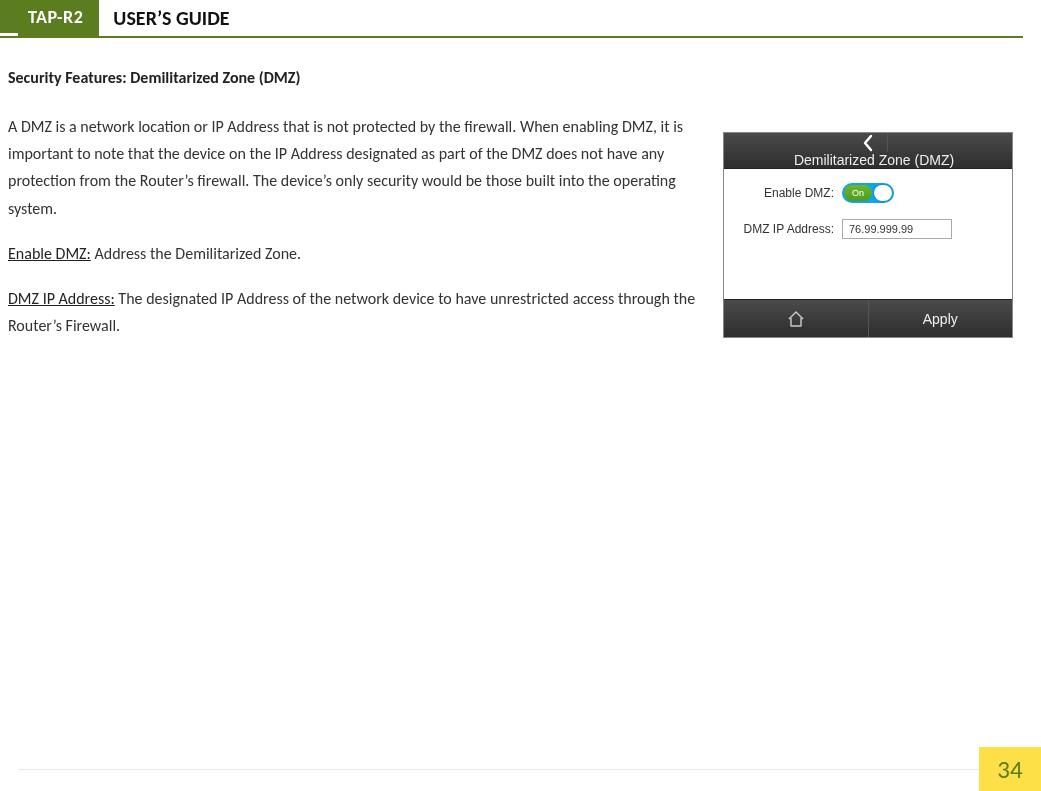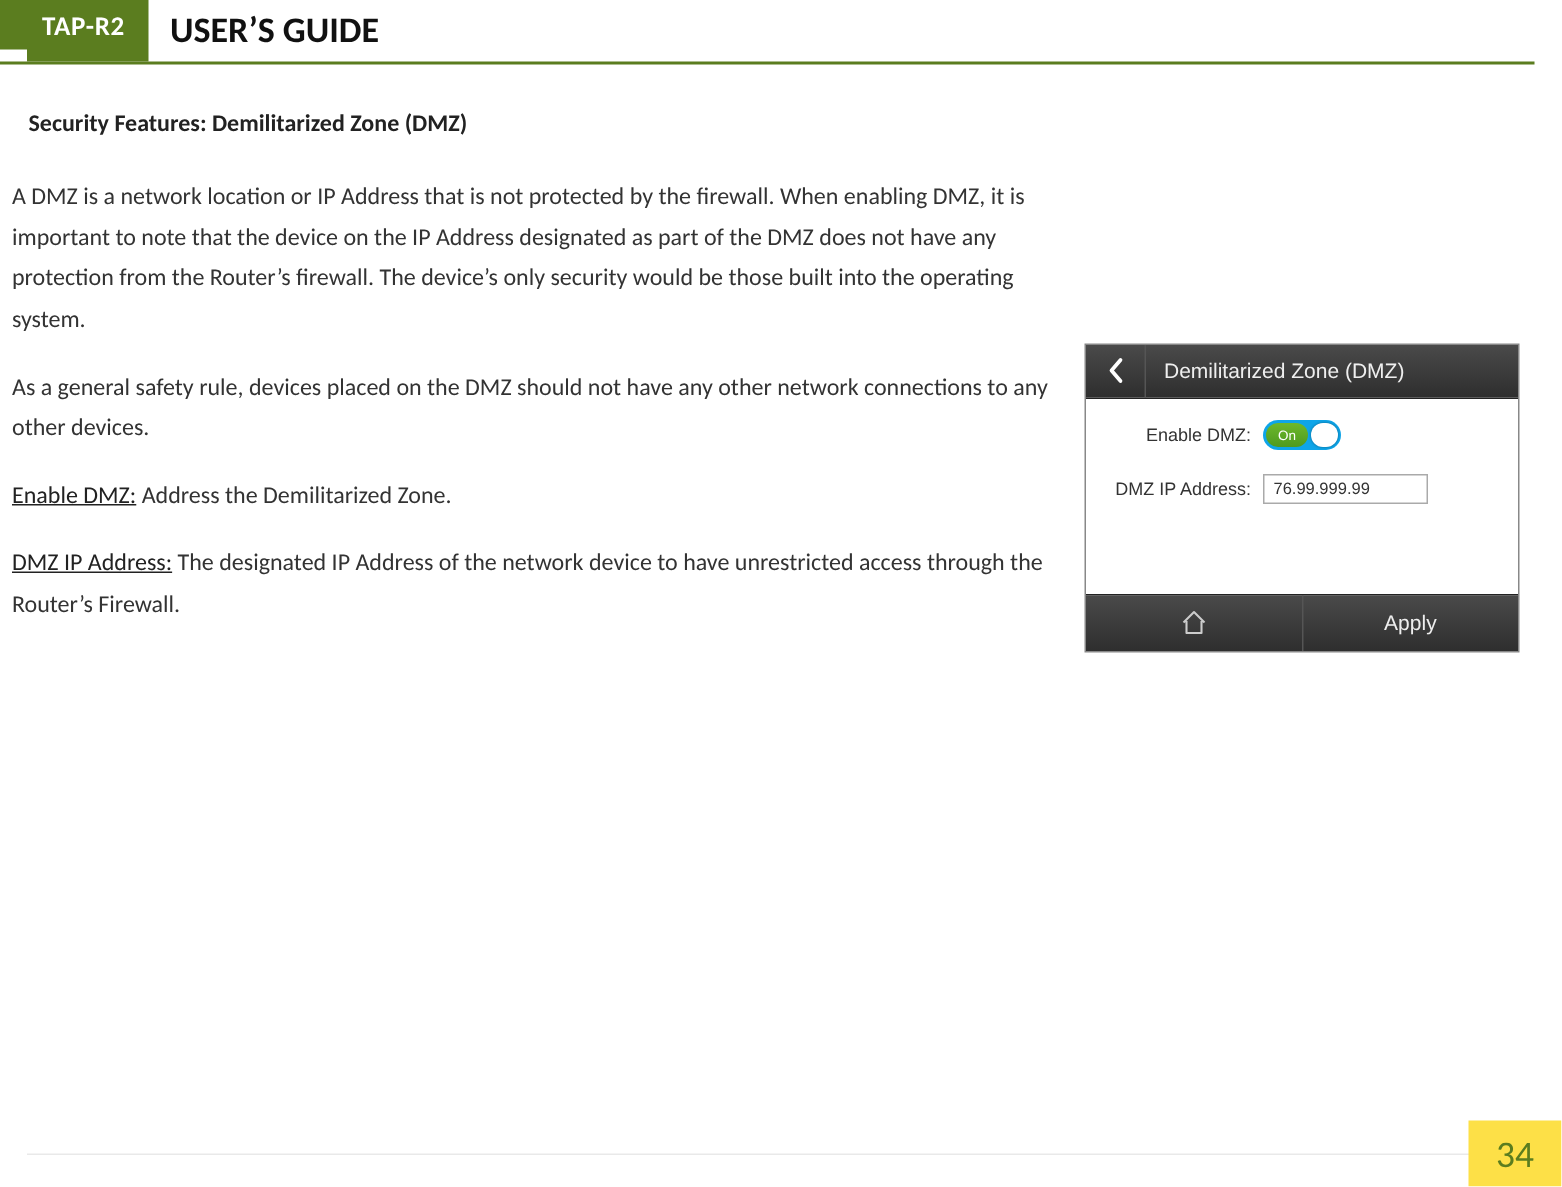--- a/index.html
+++ b/index.html
@@ -26,39 +26,38 @@
     .header-product {
       background: #5b7d1f;
       color: #fff;
       font-weight: bold;
       font-size: 18px;
       padding: 6px 16px 6px 10px;
       letter-spacing: 0.5px;
     }
     .header-title {
       font-weight: bold;
-      font-size: 24px;
+      font-size: 20px;
       padding: 6px 14px;
       color: #111;
     }
     .content {
       padding: 30px 28px 0 8px;
       position: relative;
     }
     .section-title {
       font-weight: bold;
       font-size: 16px;
       color: #222;
       margin-bottom: 26px;
-      margin-left: 11px;
     }
     .body-area {
       display: flex;
       gap: 14px;
-      align-items: flex-end;
+      align-items: center;
     }
     .text-col {
       flex: 1;
       font-size: 16px;
       line-height: 1.7;
       color: #333;
     }
     .text-col p { margin-bottom: 18px; }
     .label-underline {
       text-decoration: underline;
@@ -71,20 +70,21 @@
       font-family: Arial, sans-serif;
       flex-shrink: 0;
     }
     .ss-header {
       background: linear-gradient(#4a4a4a, #2e2e2e);
       color: #fff;
       display: flex;
       align-items: center;
       height: 36px;
       border-bottom: 1px solid #222;
+      flex-direction: column;
     }
     .ss-back {
       width: 40px;
       height: 100%;
       display: flex;
       align-items: center;
       justify-content: center;
       border-right: 1px solid #555;
       color: #fff;
       font-size: 20px;
@@ -208,21 +208,20 @@
   <div class="header-product">TAP-R2</div>
   <div class="header-title">USER’S GUIDE</div>
 </div>
 
 <div class="content">
   <div class="section-title">Security Features: Demilitarized Zone (DMZ)</div>
 
   <div class="body-area">
     <div class="text-col">
       <p>A DMZ is a network location or IP Address that is not protected by the firewall.  When enabling DMZ, it is important to note that the device on the IP Address designated as part of the DMZ does not have any protection from the Router’s firewall.  The device’s only security would be those built into the operating system.</p>
-      <p>As a general safety rule, devices placed on the DMZ should not have any other network connections to any other devices.</p>
       <p>
         <span class="label-underline">Enable DMZ:</span><span> Address the Demilitarized Zone.</span>
       </p>
       <p>
         <span class="label-underline">DMZ IP Address:</span><span> The designated IP Address of the network device to have unrestricted access through the Router’s Firewall.</span>
       </p>
     </div>
 
     <div class="screenshot">
       <div class="ss-header">

